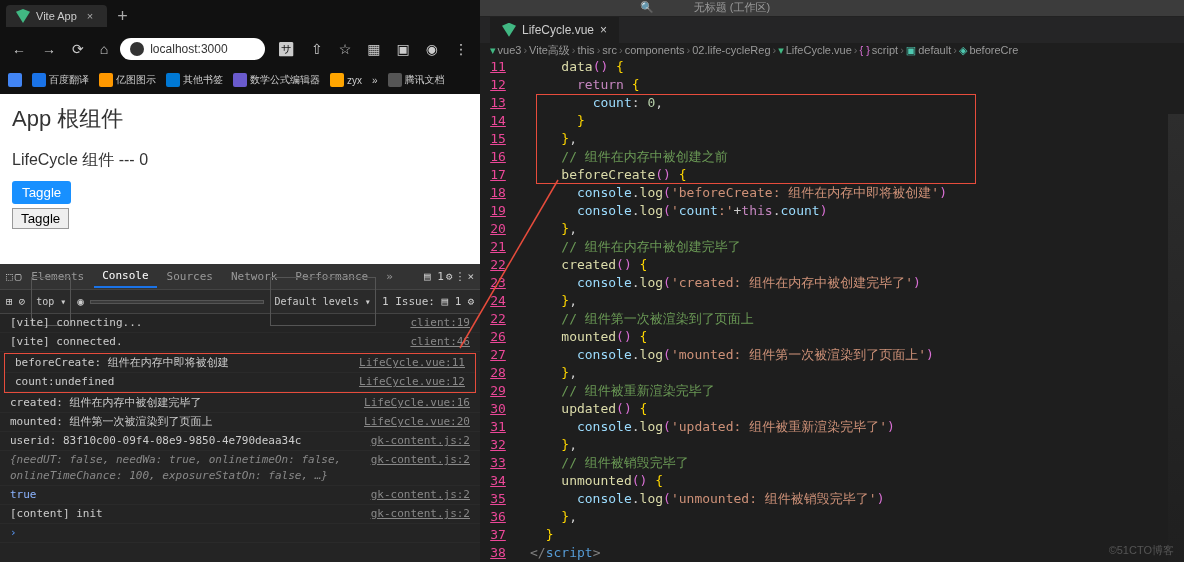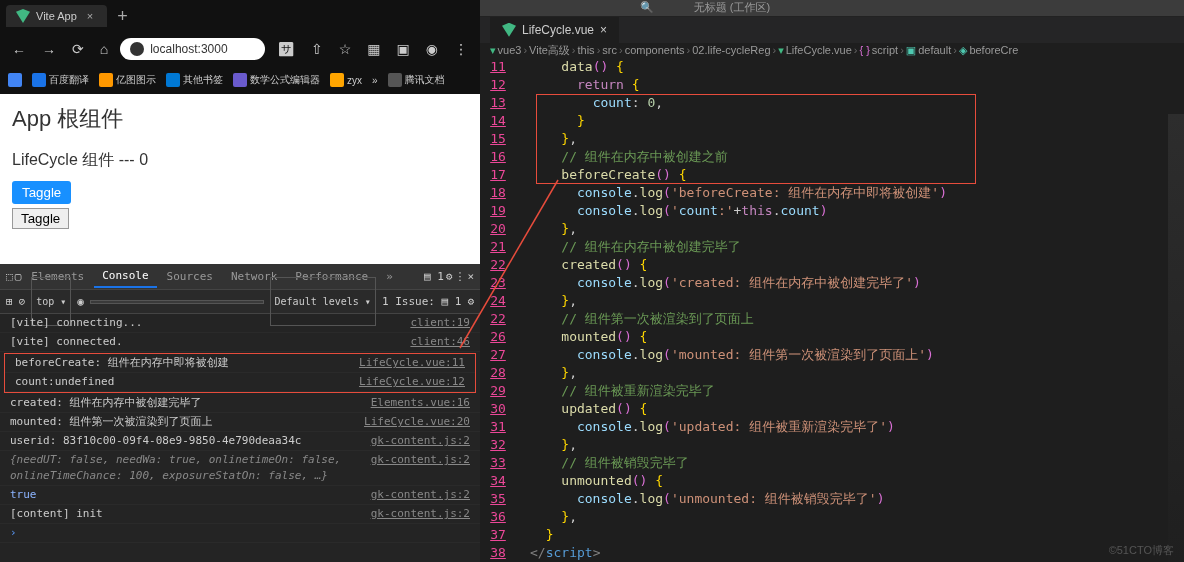--- a/index.html
+++ b/index.html
@@ -196,21 +196,21 @@
               <span class="msg">beforeCreate: 组件在内存中即将被创建</span>
               <span class="src u">LifeCycle.vue:11</span>
             </div>
           <div class="crow">
               <span class="msg">count:undefined</span>
               <span class="src u">LifeCycle.vue:12</span>
             </div>
         </div>
         <div class="crow">
             <span class="msg">created: 组件在内存中被创建完毕了</span>
-            <span class="src u">Elements.vue:16</span>
+            <span class="src u">LifeCycle.vue:16</span>
           </div>
         <div class="crow">
             <span class="msg">mounted: 组件第一次被渲染到了页面上</span>
             <span class="src u">LifeCycle.vue:20</span>
           </div>
         <div class="crow">
             <span class="msg">userid: 83f10c00-09f4-08e9-9850-4e790deaa34c</span>
             <span class="src u">gk-content.js:2</span>
           </div>
         <div class="crow dim">

